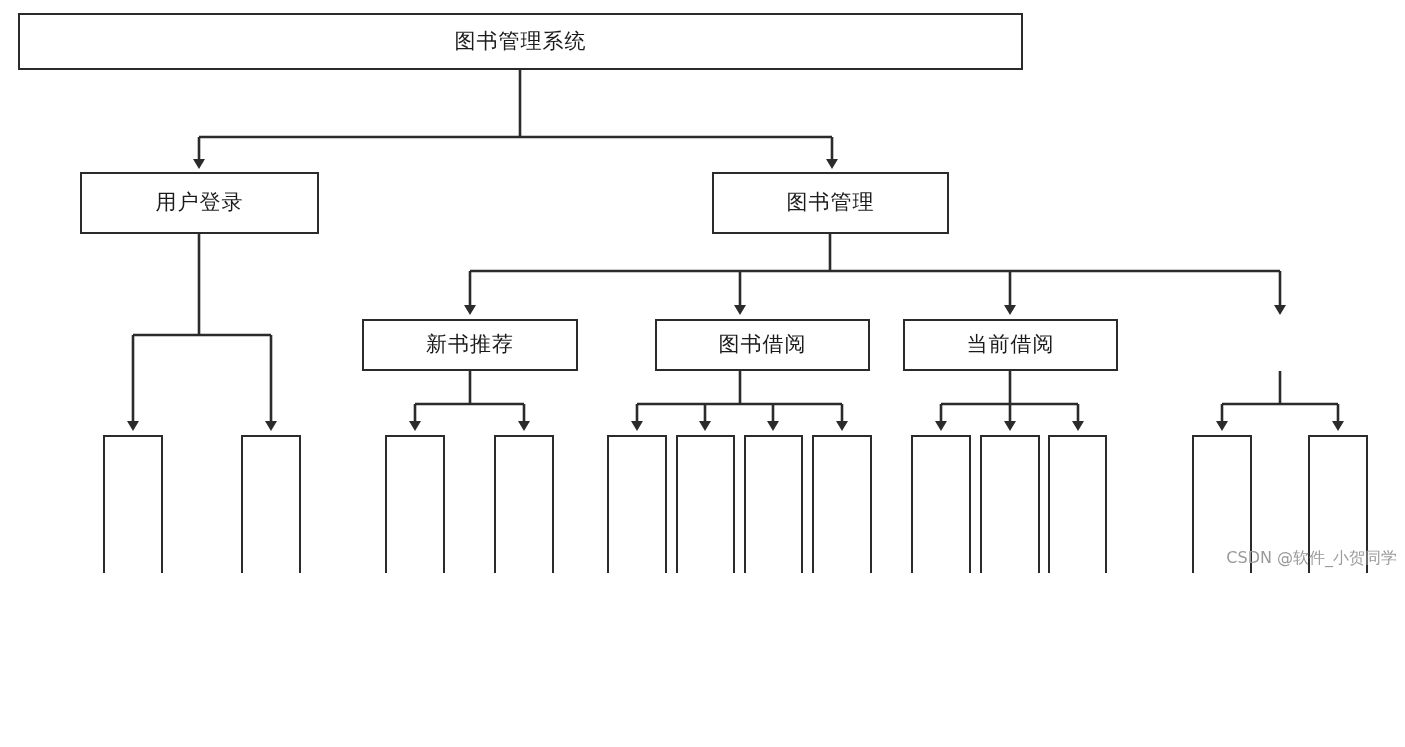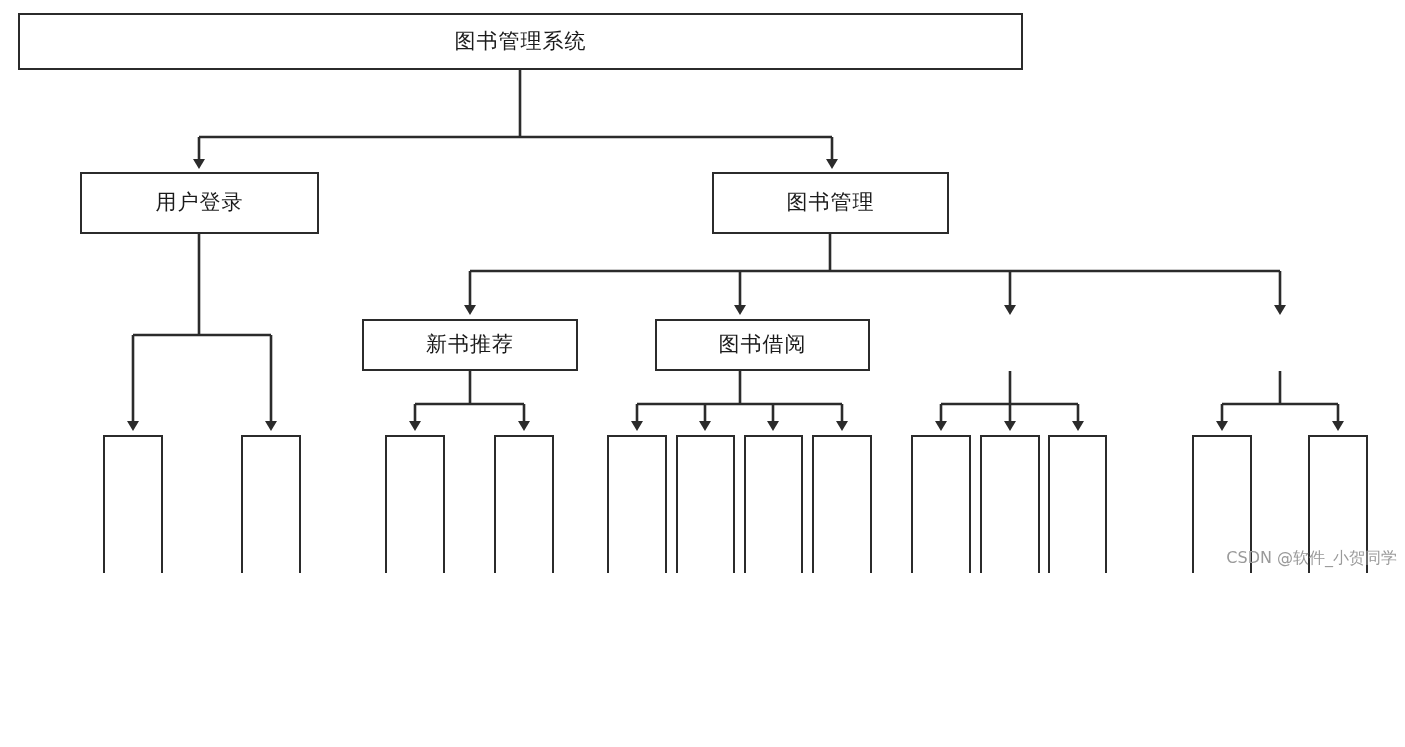--- a/index.html
+++ b/index.html
@@ -133,20 +133,23 @@
   </div>
 
   <div class="node horiz" style="left:362px; top:319px; width:216px; height:52px;">
     <span>新书推荐</span>
   </div>
 
   <div class="node horiz" style="left:633px; top:319px; width:215px; height:52px;margin-left:22px;">
     <span>图书借阅</span>
   </div>
 
+  <div class="node horiz" style="left:903px; top:319px; width:215px; height:52px;">
+    <span>当前借阅</span>
+  </div>
 
 
   <div class="node vert" style="left:103px; top:435px; width:60px; height:300px;">
     <span class="vtext">用户登录</span>
   </div>
 
   <div class="node vert" style="left:241px; top:435px; width:60px; height:300px;">
     <span class="vtext">注销登录</span>
   </div>
 

